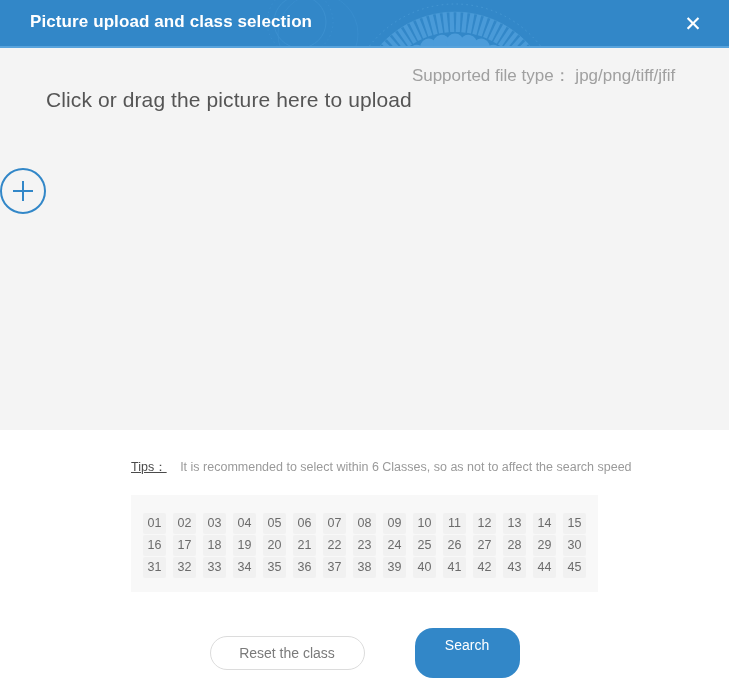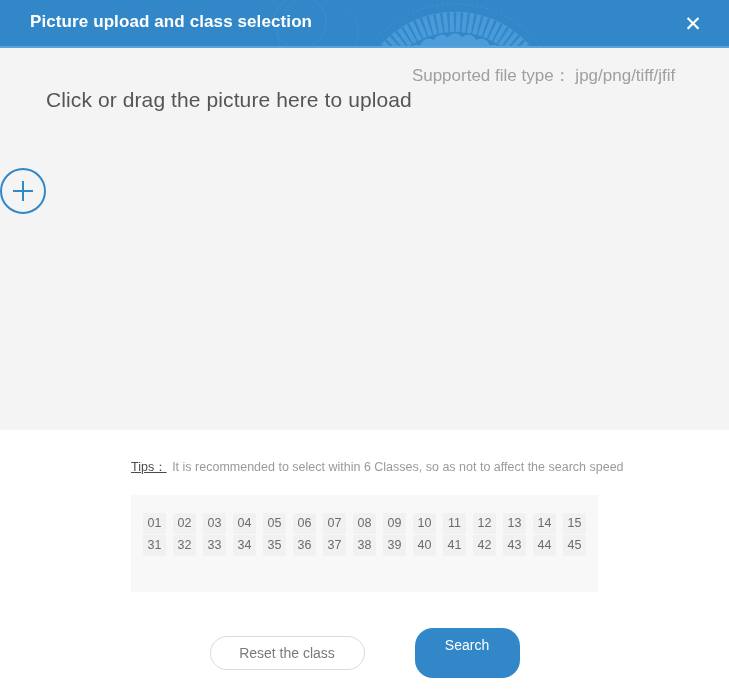--- a/index.html
+++ b/index.html
@@ -140,21 +140,21 @@
     font-size: 12.5px;
     white-space: nowrap;
   }
   .tips-label {
     color: #4a4a4a;
     font-weight: 400;
     text-decoration: underline;
   }
   .tips-text {
     color: #9a9a9a;
-    margin-left: 2px;
+    margin-left: 10px;
   }
 
   .class-grid {
     position: absolute;
     left: 131px;
     top: 65px;
     width: 467px;
     height: 97px;
     background: #f8f8f8;
     box-sizing: border-box;
@@ -325,20 +325,37 @@
         <div class="class-chip">08</div>
         <div class="class-chip">09</div>
         <div class="class-chip">10</div>
         <div class="class-chip">11</div>
         <div class="class-chip">12</div>
         <div class="class-chip">13</div>
         <div class="class-chip">14</div>
         <div class="class-chip">15</div>
       </div>
       <div class="grid-row">
+        <div class="class-chip">16</div>
+        <div class="class-chip">17</div>
+        <div class="class-chip">18</div>
+        <div class="class-chip">19</div>
+        <div class="class-chip">20</div>
+        <div class="class-chip">21</div>
+        <div class="class-chip">22</div>
+        <div class="class-chip">23</div>
+        <div class="class-chip">24</div>
+        <div class="class-chip">25</div>
+        <div class="class-chip">26</div>
+        <div class="class-chip">27</div>
+        <div class="class-chip">28</div>
+        <div class="class-chip">29</div>
+        <div class="class-chip">30</div>
+      </div>
+      <div class="grid-row">
         <div class="class-chip">31</div>
         <div class="class-chip">32</div>
         <div class="class-chip">33</div>
         <div class="class-chip">34</div>
         <div class="class-chip">35</div>
         <div class="class-chip">36</div>
         <div class="class-chip">37</div>
         <div class="class-chip">38</div>
         <div class="class-chip">39</div>
         <div class="class-chip">40</div>

